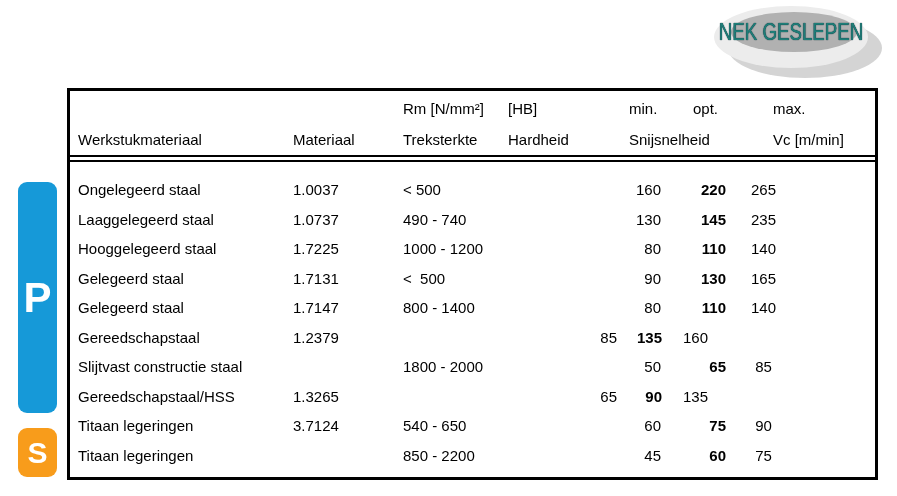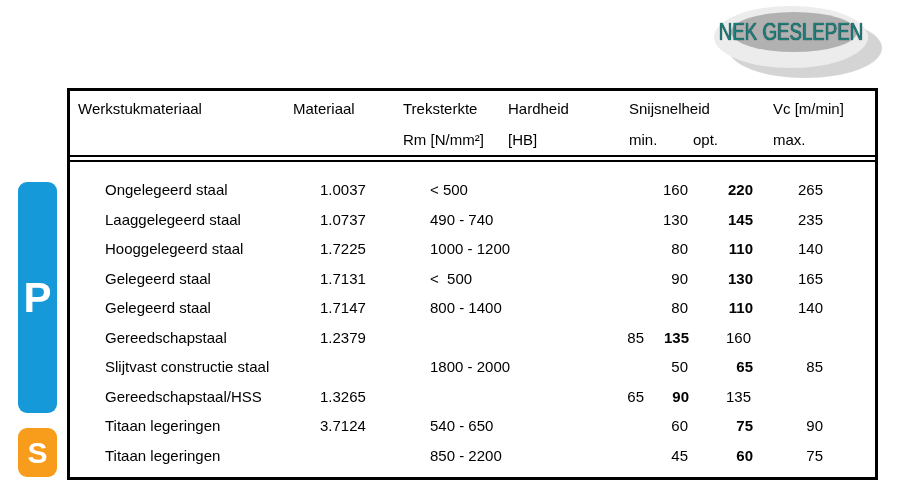--- a/index.html
+++ b/index.html
@@ -52,30 +52,30 @@
     grid-template-columns:215px 110px 105px 115px 44px 64px 72px;
     height:31px; align-items:center; font-size:15px; white-space:pre;
   }
   .h-min  { padding-left:6px; }
   .h-snij { grid-column:5 / span 2; padding-left:6px; }
   .h-opt  { padding-left:26px; }
   .h-vc   { padding-left:42px; }
   .double-line {
     height:7px; border-top:2px solid #000; border-bottom:2px solid #000;
   }
-  .tbody { padding:13px 0 0 8px;margin-left:27px; }
+  .tbody { padding:13px 0 0 8px; }
   .trow {
     display:grid;
     grid-template-columns:215px 110px 105px 115px 44px 64px 72px;
     height:29.5px; align-items:center; font-size:15px; white-space:pre;
   }
   .cell { overflow:visible; }
   .cell-min { text-align:right; padding-right:6px; }
   .cell-opt { text-align:right; padding-right:5px;font-weight:bold; }
-  .cell-max { text-align:right; padding-right:7px; }
+  .cell-max { text-align:center; padding-right:7px; }
 </style>
 </head>
 <body>
 
 <div class="badge">
   <div class="badge-shadow"></div>
   <div class="badge-outer"></div>
   <div class="badge-inner"></div>
   <div class="badge-text">NEK GESLEPEN</div>
 </div>
@@ -83,35 +83,35 @@
 <div class="marker marker-p">
   <span>P</span>
 </div>
 <div class="marker marker-s">
   <span>S</span>
 </div>
 
 <div class="table-wrap">
   <div class="thead">
     <div class="hrow">
-      <div class="cell">Werkstukmateriaal</div>
-      <div class="cell">Materiaal</div>
-      <div class="cell">Treksterkte</div>
-      <div class="cell">Hardheid</div>
-      <div class="cell h-snij">Snijsnelheid</div>
-      <div class="cell h-vc">Vc [m/min]</div>
-    </div>
-    <div class="hrow">
       <div class="cell"></div>
       <div class="cell"></div>
       <div class="cell">Rm [N/mm²]</div>
       <div class="cell">[HB]</div>
       <div class="cell h-min">min.</div>
       <div class="cell h-opt">opt.</div>
       <div class="cell h-vc">max.</div>
+    </div>
+    <div class="hrow">
+      <div class="cell">Werkstukmateriaal</div>
+      <div class="cell">Materiaal</div>
+      <div class="cell">Treksterkte</div>
+      <div class="cell">Hardheid</div>
+      <div class="cell h-snij">Snijsnelheid</div>
+      <div class="cell h-vc">Vc [m/min]</div>
     </div>
   </div>
   <div class="double-line"></div>
   <div class="tbody" id="tbody">
       <div class="trow"><div class="cell cell-material">Ongelegeerd staal</div><div class="cell cell-code">1.0037</div><div class="cell cell-treksterkte">&lt; 500</div><div class="cell cell-hardheid"></div><div class="cell cell-min">160</div><div class="cell cell-opt">220</div><div class="cell cell-max">265</div></div>
       <div class="trow"><div class="cell cell-material">Laaggelegeerd staal</div><div class="cell cell-code">1.0737</div><div class="cell cell-treksterkte">490 - 740</div><div class="cell cell-hardheid"></div><div class="cell cell-min">130</div><div class="cell cell-opt">145</div><div class="cell cell-max">235</div></div>
       <div class="trow"><div class="cell cell-material">Hooggelegeerd staal</div><div class="cell cell-code">1.7225</div><div class="cell cell-treksterkte">1000 - 1200</div><div class="cell cell-hardheid"></div><div class="cell cell-min">80</div><div class="cell cell-opt">110</div><div class="cell cell-max">140</div></div>
       <div class="trow"><div class="cell cell-material">Gelegeerd staal</div><div class="cell cell-code">1.7131</div><div class="cell cell-treksterkte">&lt;  500</div><div class="cell cell-hardheid"></div><div class="cell cell-min">90</div><div class="cell cell-opt">130</div><div class="cell cell-max">165</div></div>
       <div class="trow"><div class="cell cell-material">Gelegeerd staal</div><div class="cell cell-code">1.7147</div><div class="cell cell-treksterkte">800 - 1400</div><div class="cell cell-hardheid"></div><div class="cell cell-min">80</div><div class="cell cell-opt">110</div><div class="cell cell-max">140</div></div>
       <div class="trow"><div class="cell cell-material">Gereedschapstaal</div><div class="cell cell-code">1.2379</div><div class="cell cell-treksterkte"></div><div class="cell cell-min">85</div><div class="cell cell-opt">135</div><div class="cell cell-max">160</div></div>

